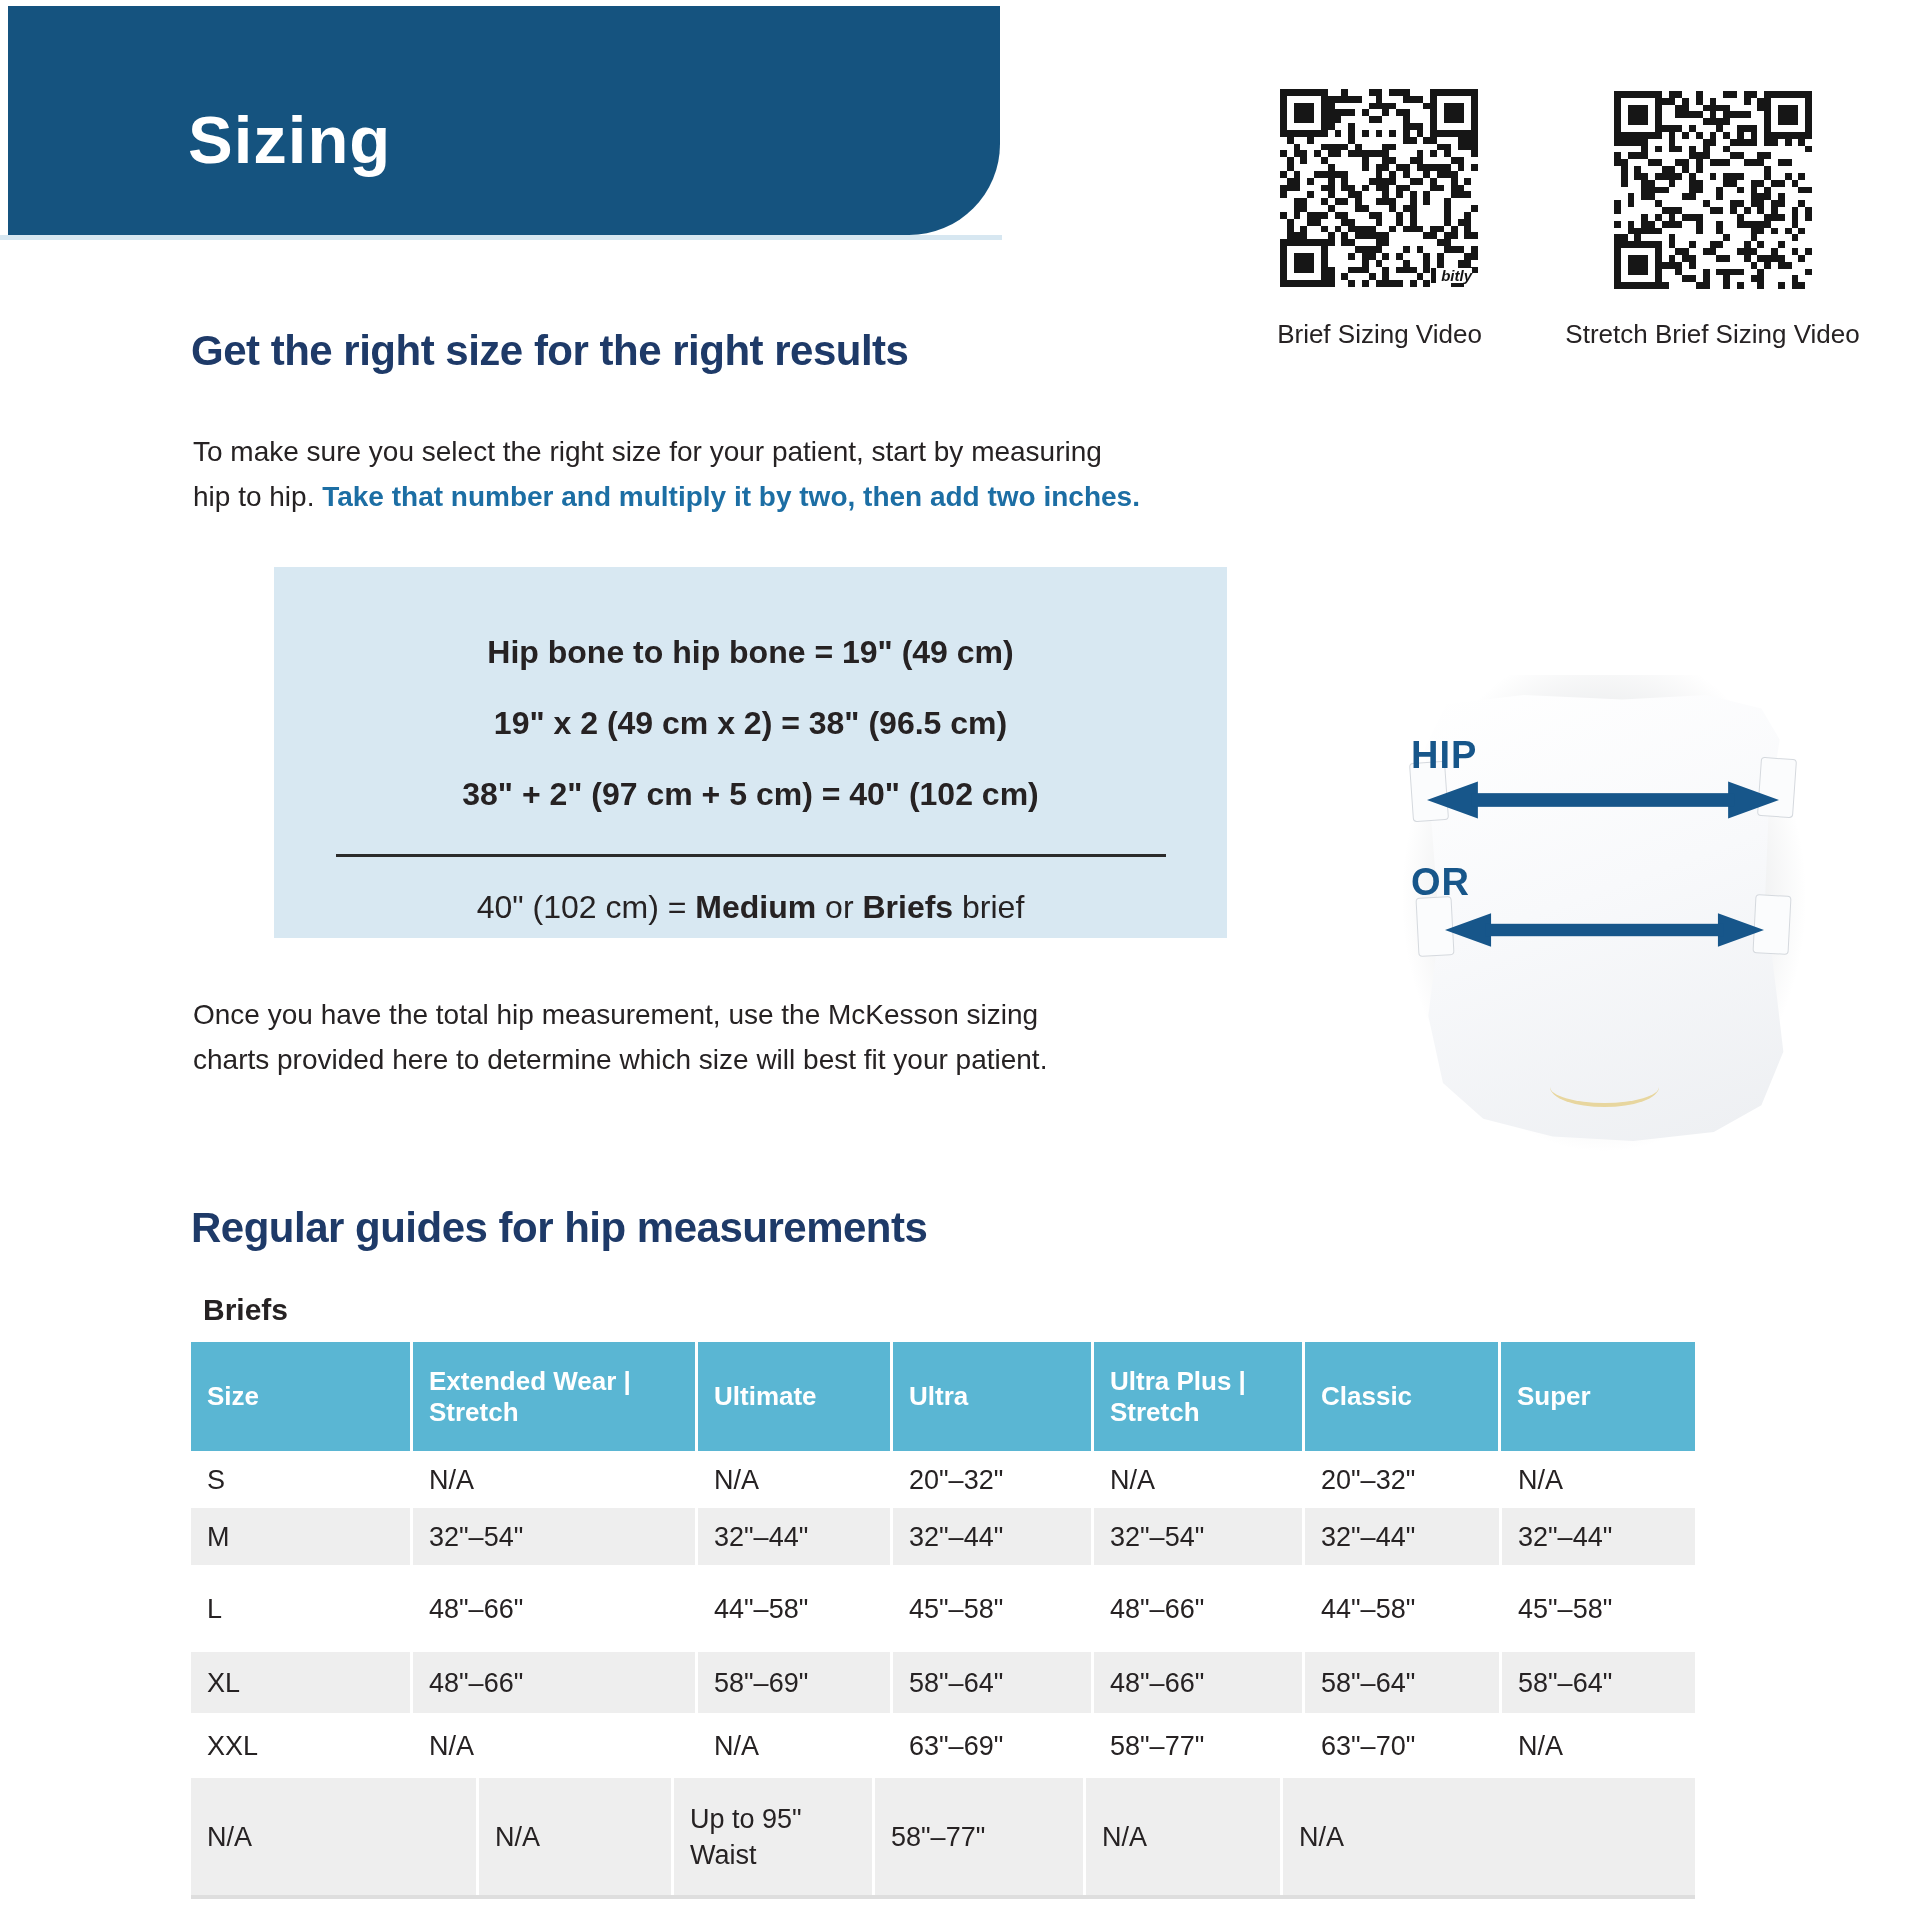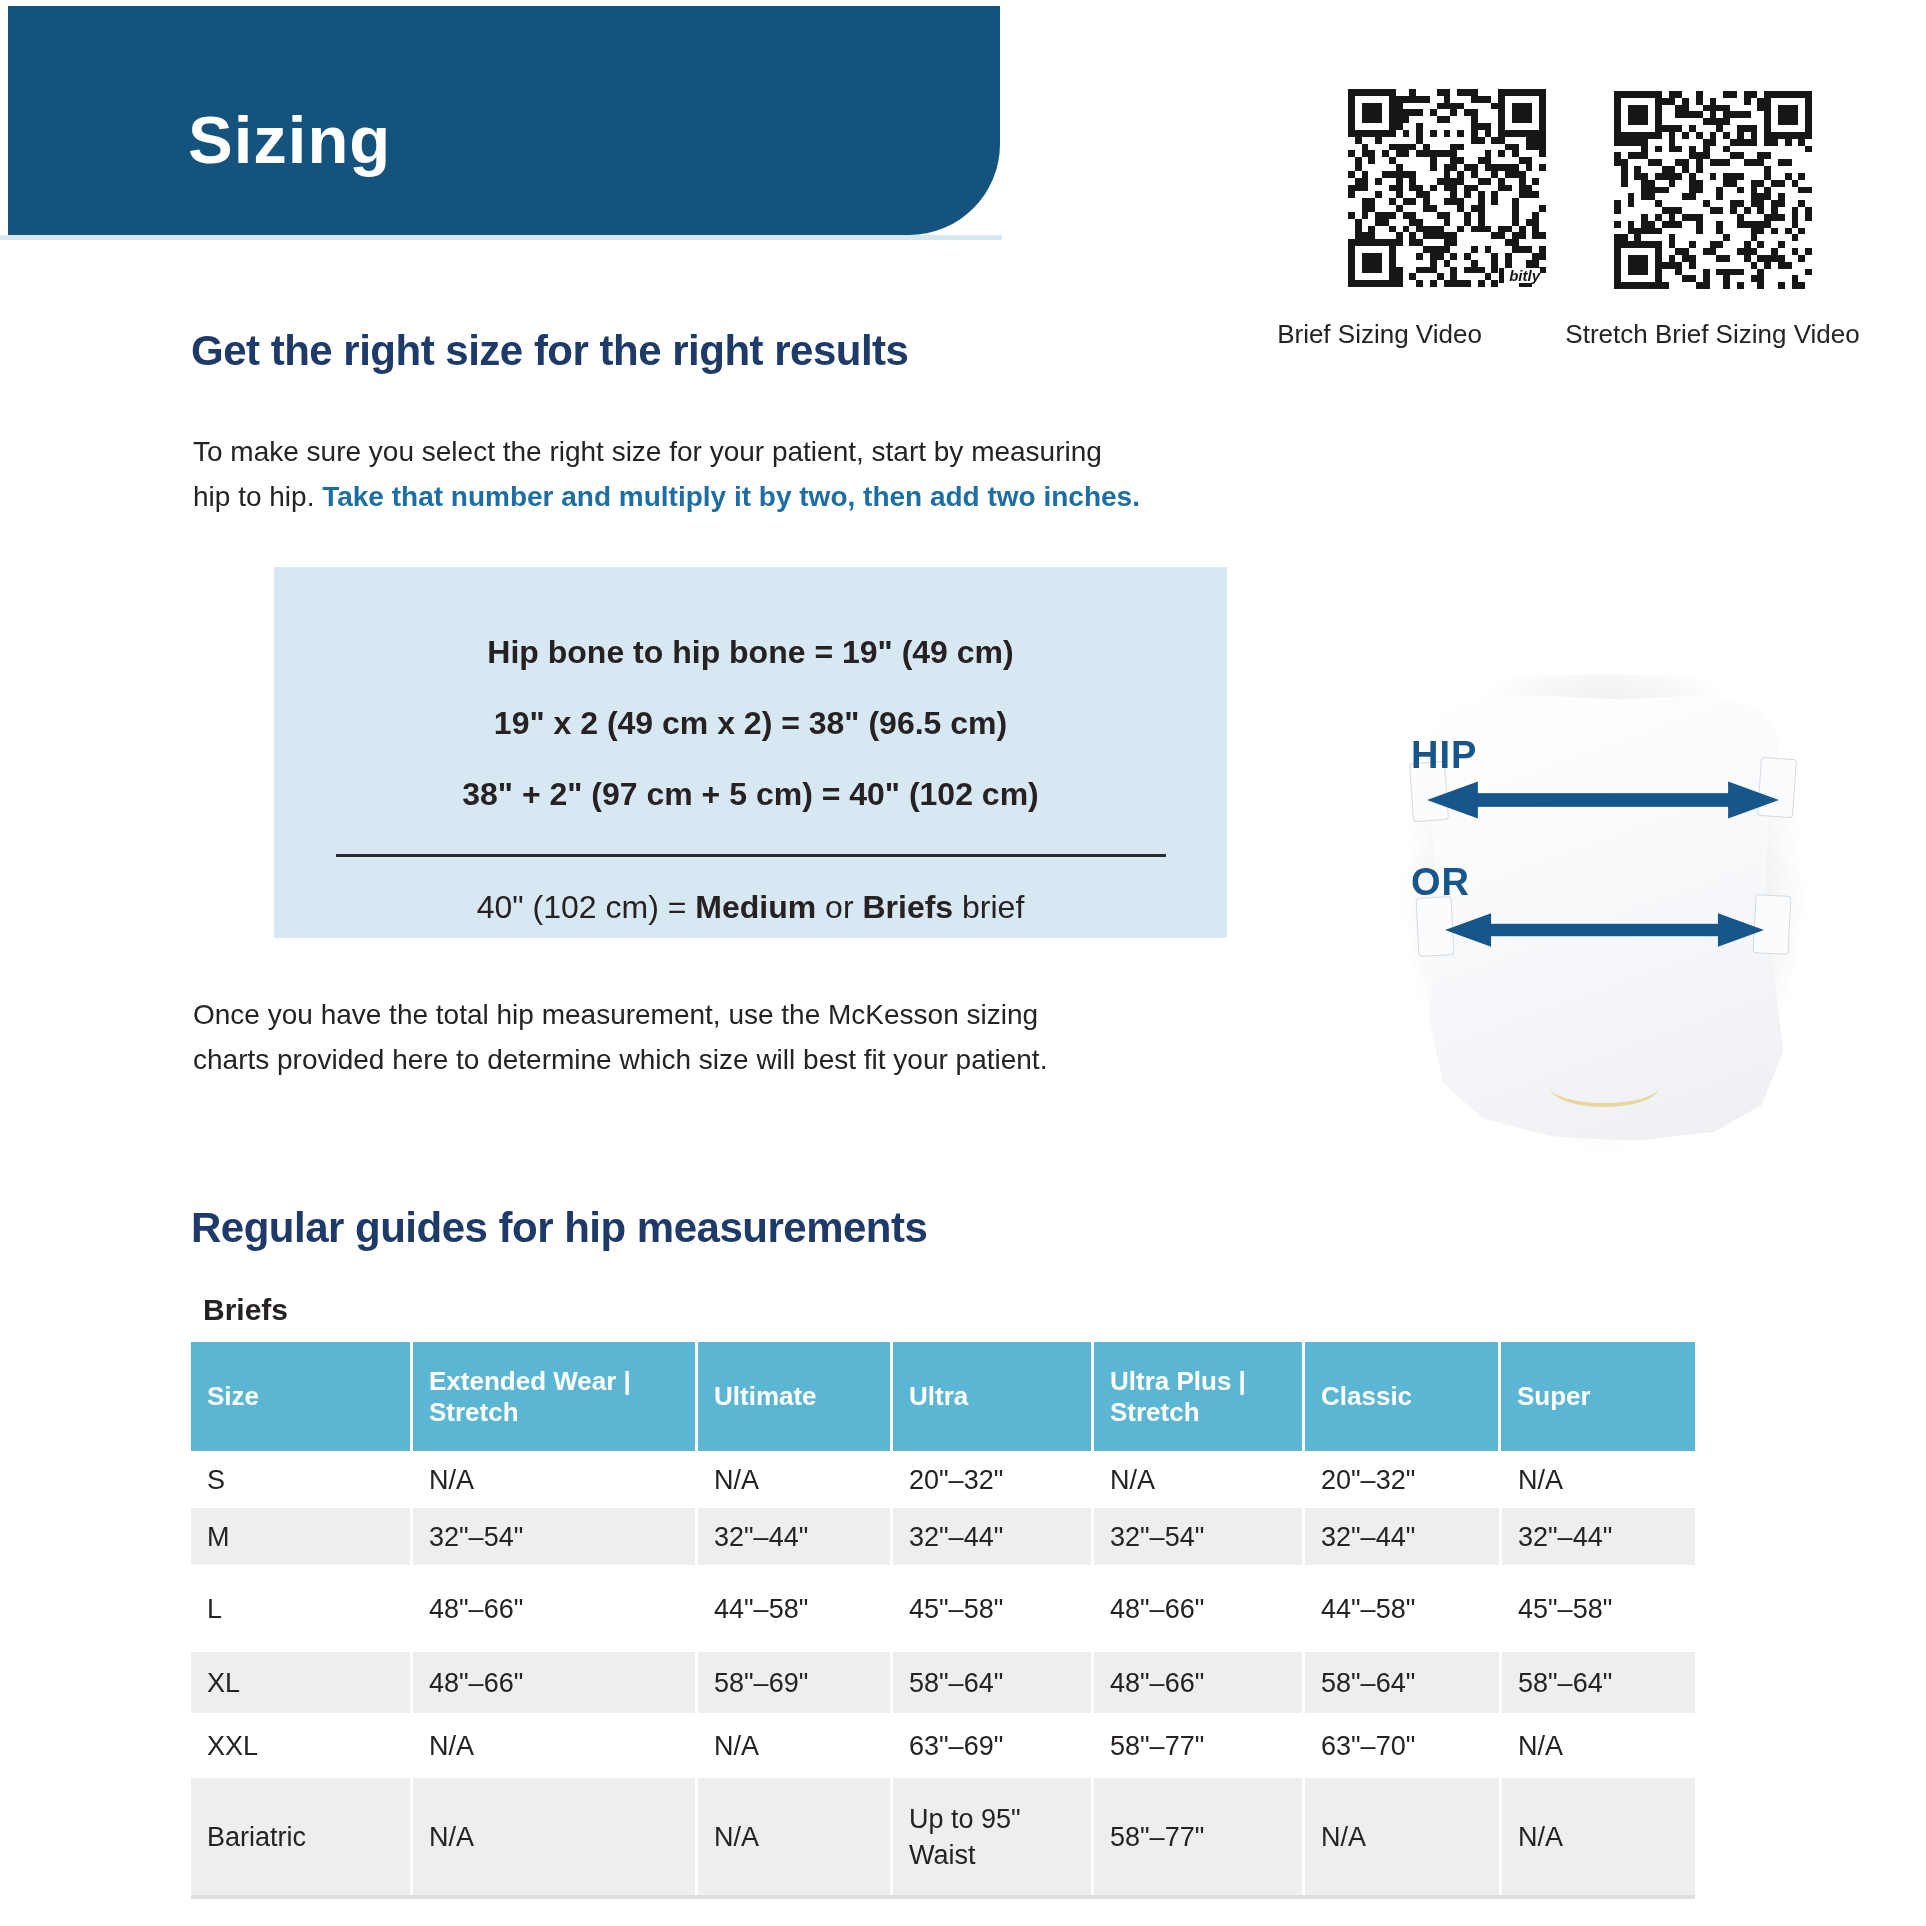--- a/index.html
+++ b/index.html
@@ -8,21 +8,21 @@
 
   
   .banner{position:absolute;left:8px;top:6px;width:992px;height:229px;
     background:var(--banner-blue,#15537F);border-radius:0 0 91px 0;}
   .banner h1{position:absolute;left:180px;top:95px;margin:0;font-size:67px;font-weight:bold;
     color:#ffffff;letter-spacing:1px;}
   .banner-underline{position:absolute;left:0;top:235px;width:1002px;height:5px;background:#D7E7F1;}
 
   
   .qr{position:absolute;width:198px;height:198px;}
-  .qr1{left:1348px;top:89px;}
+  .qr1{left:1280px;top:89px;}
   .qr2{left:1614px;top:91px;}
   .qr svg{display:block;width:198px;height:198px;fill:#161616;shape-rendering:crispEdges;}
   .bitly{position:absolute;right:6px;bottom:4px;font-size:15px;line-height:15px;font-style:italic;
     font-weight:bold;color:#141414;background:#fff;padding-left:5px;border-left:5px solid #141414;}
   .qr-caption{position:absolute;width:297px;text-align:center;font-size:26px;line-height:34px;
     color:var(--text-dark,#262223);}
   .cap1{left:1231px;top:317px;}
   .cap2{left:1564px;top:317px;}
 
   
@@ -990,21 +990,20 @@
       <div class="trow" style="height: 65px;">
         <div class="tcell" style="width: 219px;">XXL</div>
         <div class="tcell" style="width: 285px;">N/A</div>
         <div class="tcell" style="width: 195px;">N/A</div>
         <div class="tcell" style="width: 201px;">63"–69"</div>
         <div class="tcell" style="width: 211px;">58"–77"</div>
         <div class="tcell" style="width: 197px;">63"–70"</div>
         <div class="tcell" style="width: 196px;">N/A</div>
       </div>
       <div class="trow gray" style="height: 117px;">
-        <div class="tcell" style="width: 219px;">Bariatric</div>
         <div class="tcell" style="width: 285px;">N/A</div>
         <div class="tcell" style="width: 195px;">N/A</div>
         <div class="tcell" style="width: 201px;">Up to 95" Waist</div>
         <div class="tcell" style="width: 211px;">58"–77"</div>
         <div class="tcell" style="width: 197px;">N/A</div>
         <div class="tcell" style="width: 196px;">N/A</div>
       </div>
     </div>
 
 </div>

